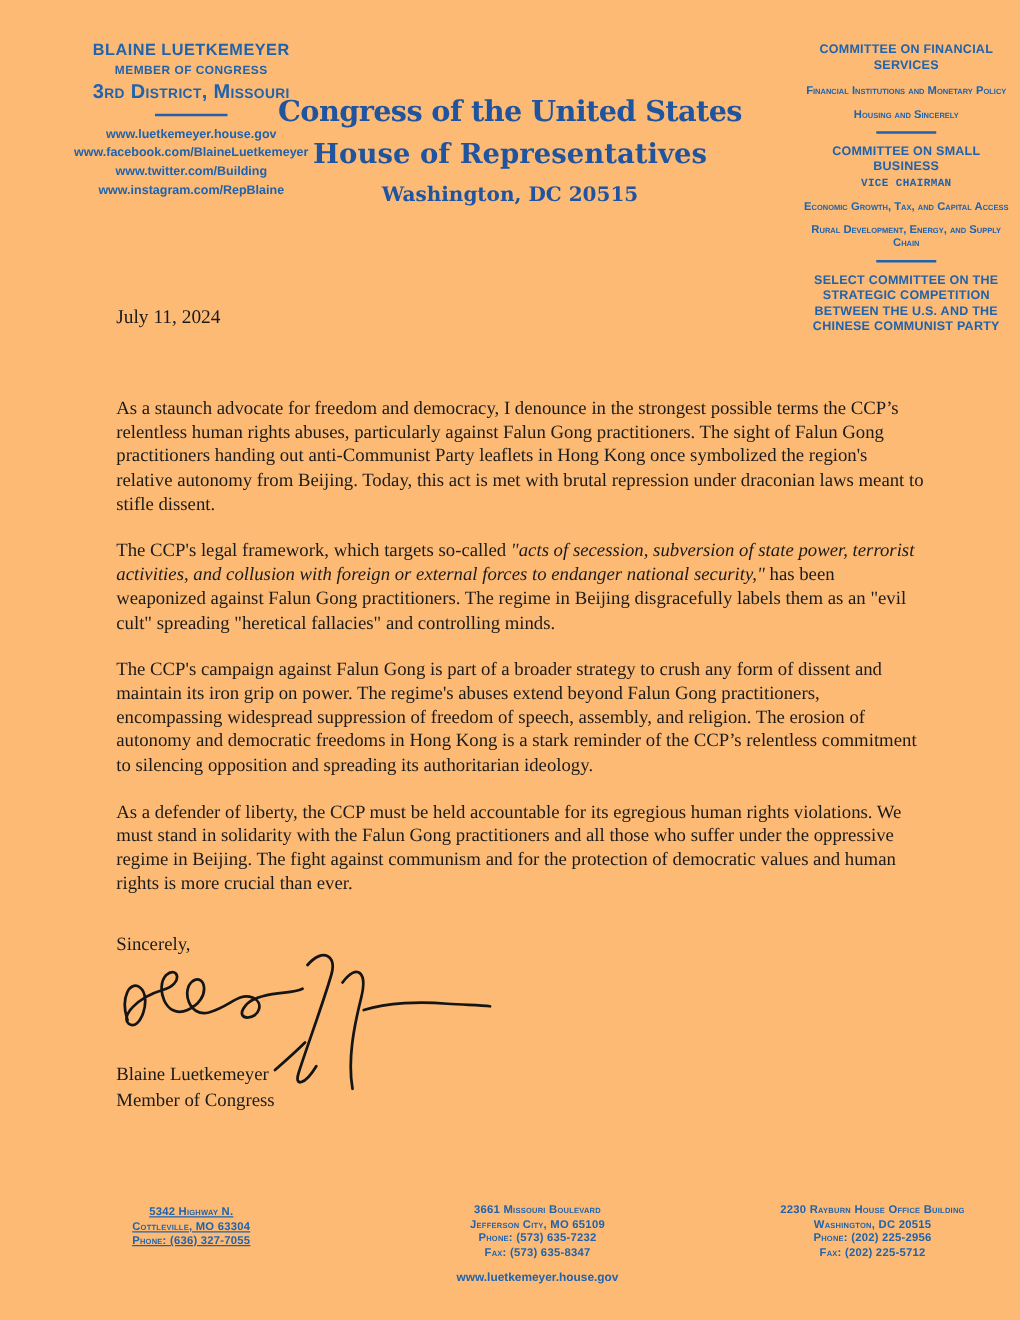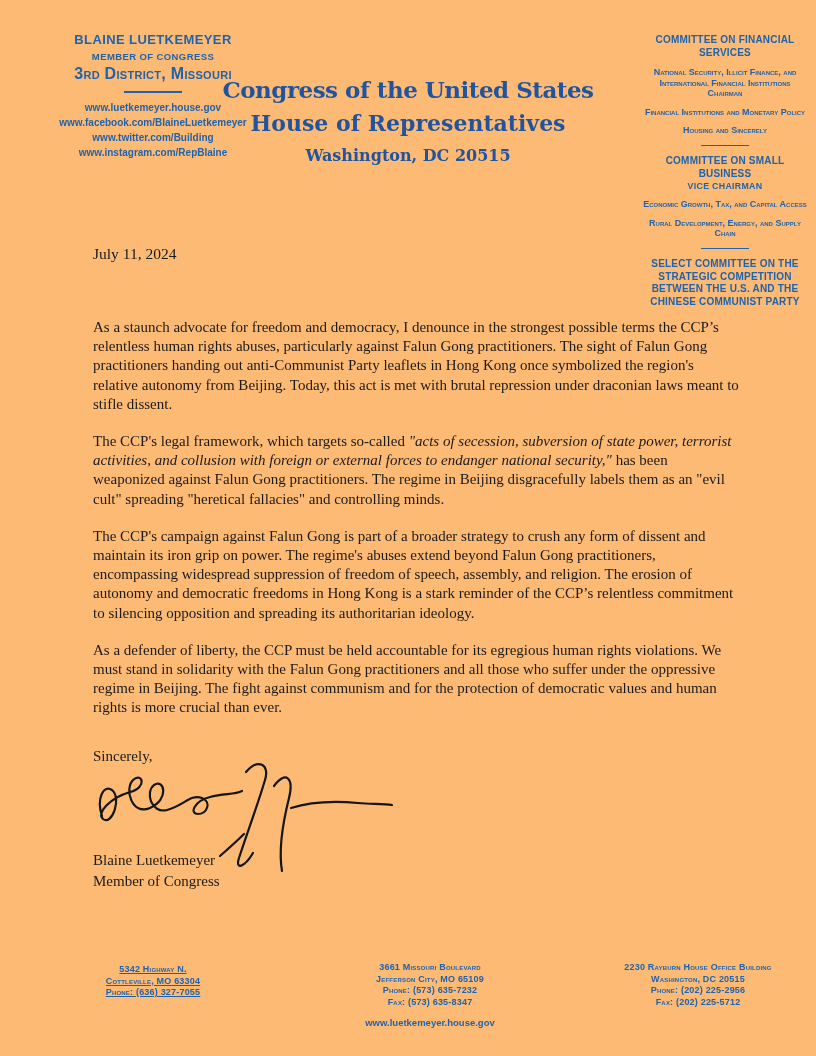--- a/index.html
+++ b/index.html
@@ -17,21 +17,21 @@
   .lh-links div { font-size:10px; font-weight:700; line-height:15px; }
   
   .lh-center { position:absolute; left:218px; top:76px; width:380px; text-align:center;
                color:#20549e; font-family:"DejaVu Serif", serif; }
   .congress1 { font-size:23px; font-weight:700; letter-spacing:-.5px; }
   .congress2 { font-size:22px; font-weight:700; margin-top:7px; }
   .congress3 { font-size:16px; font-weight:700; margin-top:10px; }
   
   .lh-right { position:absolute; left:642px; top:34px; width:166px; text-align:center; color:#2063ac; }
   .cmte-heading { font-size:10px; font-weight:700; line-height:12.5px; letter-spacing:.2px; }
-  .cmte-role { font-size:8.8px; font-weight:700; letter-spacing:.3px; margin-top:1px; }
+  .cmte-role { font-size:8.8px; font-weight:700; letter-spacing:.3px; margin-top:1px;font-family:Liberation Mono, monospace; }
   .cmte-group { margin-top:8px; }
   .cmte-group div { font-size:9px; font-weight:700; font-variant:small-caps; line-height:10.5px; }
   .rt-divider { width:48px; height:1.5px; background:#2063ac; margin:9px auto; }
   
   .date { position:absolute; left:93px; top:245px; font-family:"Liberation Serif",serif; font-size:15.5px; color:#1b1b1b; }
   .paras { position:absolute; left:93px; top:318px; width:648px;
            font-family:"Liberation Serif",serif; font-size:15px; line-height:19.2px; color:#1b1b1b; }
   .paras p { margin:0 0 18px 0; }
   .quote-italic { font-style:italic; }
   .closing { position:absolute; left:93px; top:748px; font-family:"Liberation Serif",serif; font-size:15px; color:#1b1b1b; }
@@ -66,24 +66,20 @@
   </div>
 
   <div class="lh-center">
     <div class="congress1">Congress of the United States</div>
     <div class="congress2">House of Representatives</div>
     <div class="congress3">Washington, DC 20515</div>
   </div>
 
   <div class="lh-right">
     <div class="cmte-heading">COMMITTEE ON FINANCIAL SERVICES</div>
-    <div class="cmte-group">
-        <div>National Security, Illicit Finance, and International Financial Institutions</div>
-        <div>Chairman</div>
-      </div>
     <div class="cmte-group">
         <div>Financial Institutions and Monetary Policy</div>
       </div>
     <div class="cmte-group">
         <div>Housing and Sincerely</div>
       </div>
     <div class="rt-divider"></div>
 
     <div class="cmte-heading">COMMITTEE ON SMALL BUSINESS</div>
     <div class="cmte-role">VICE CHAIRMAN</div>

